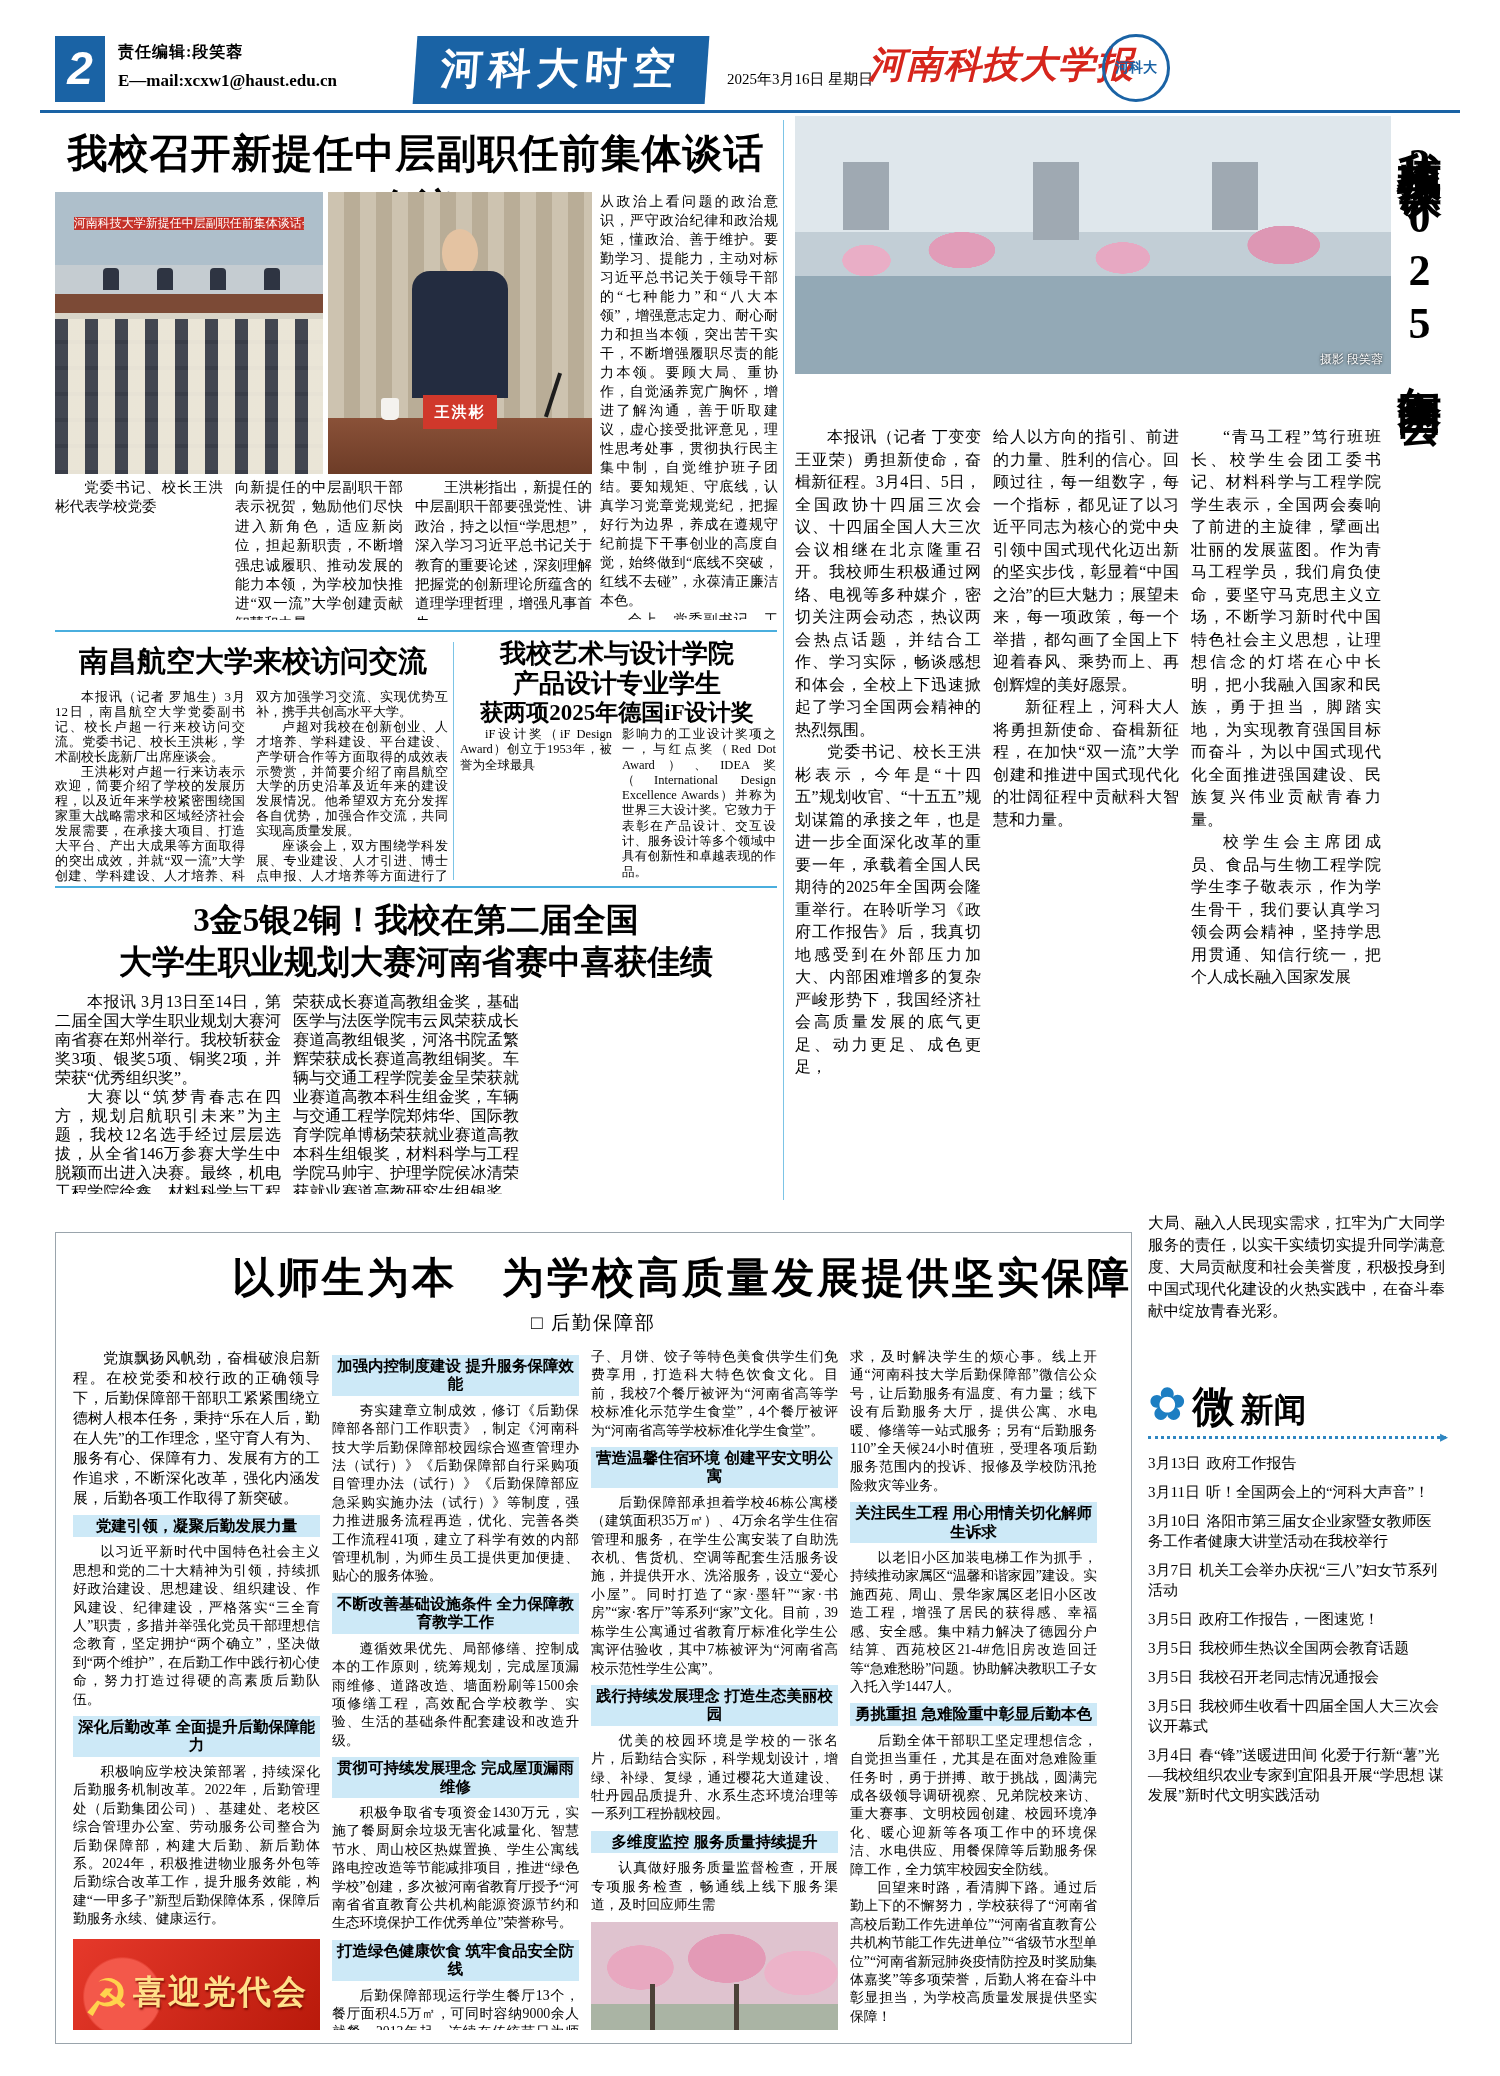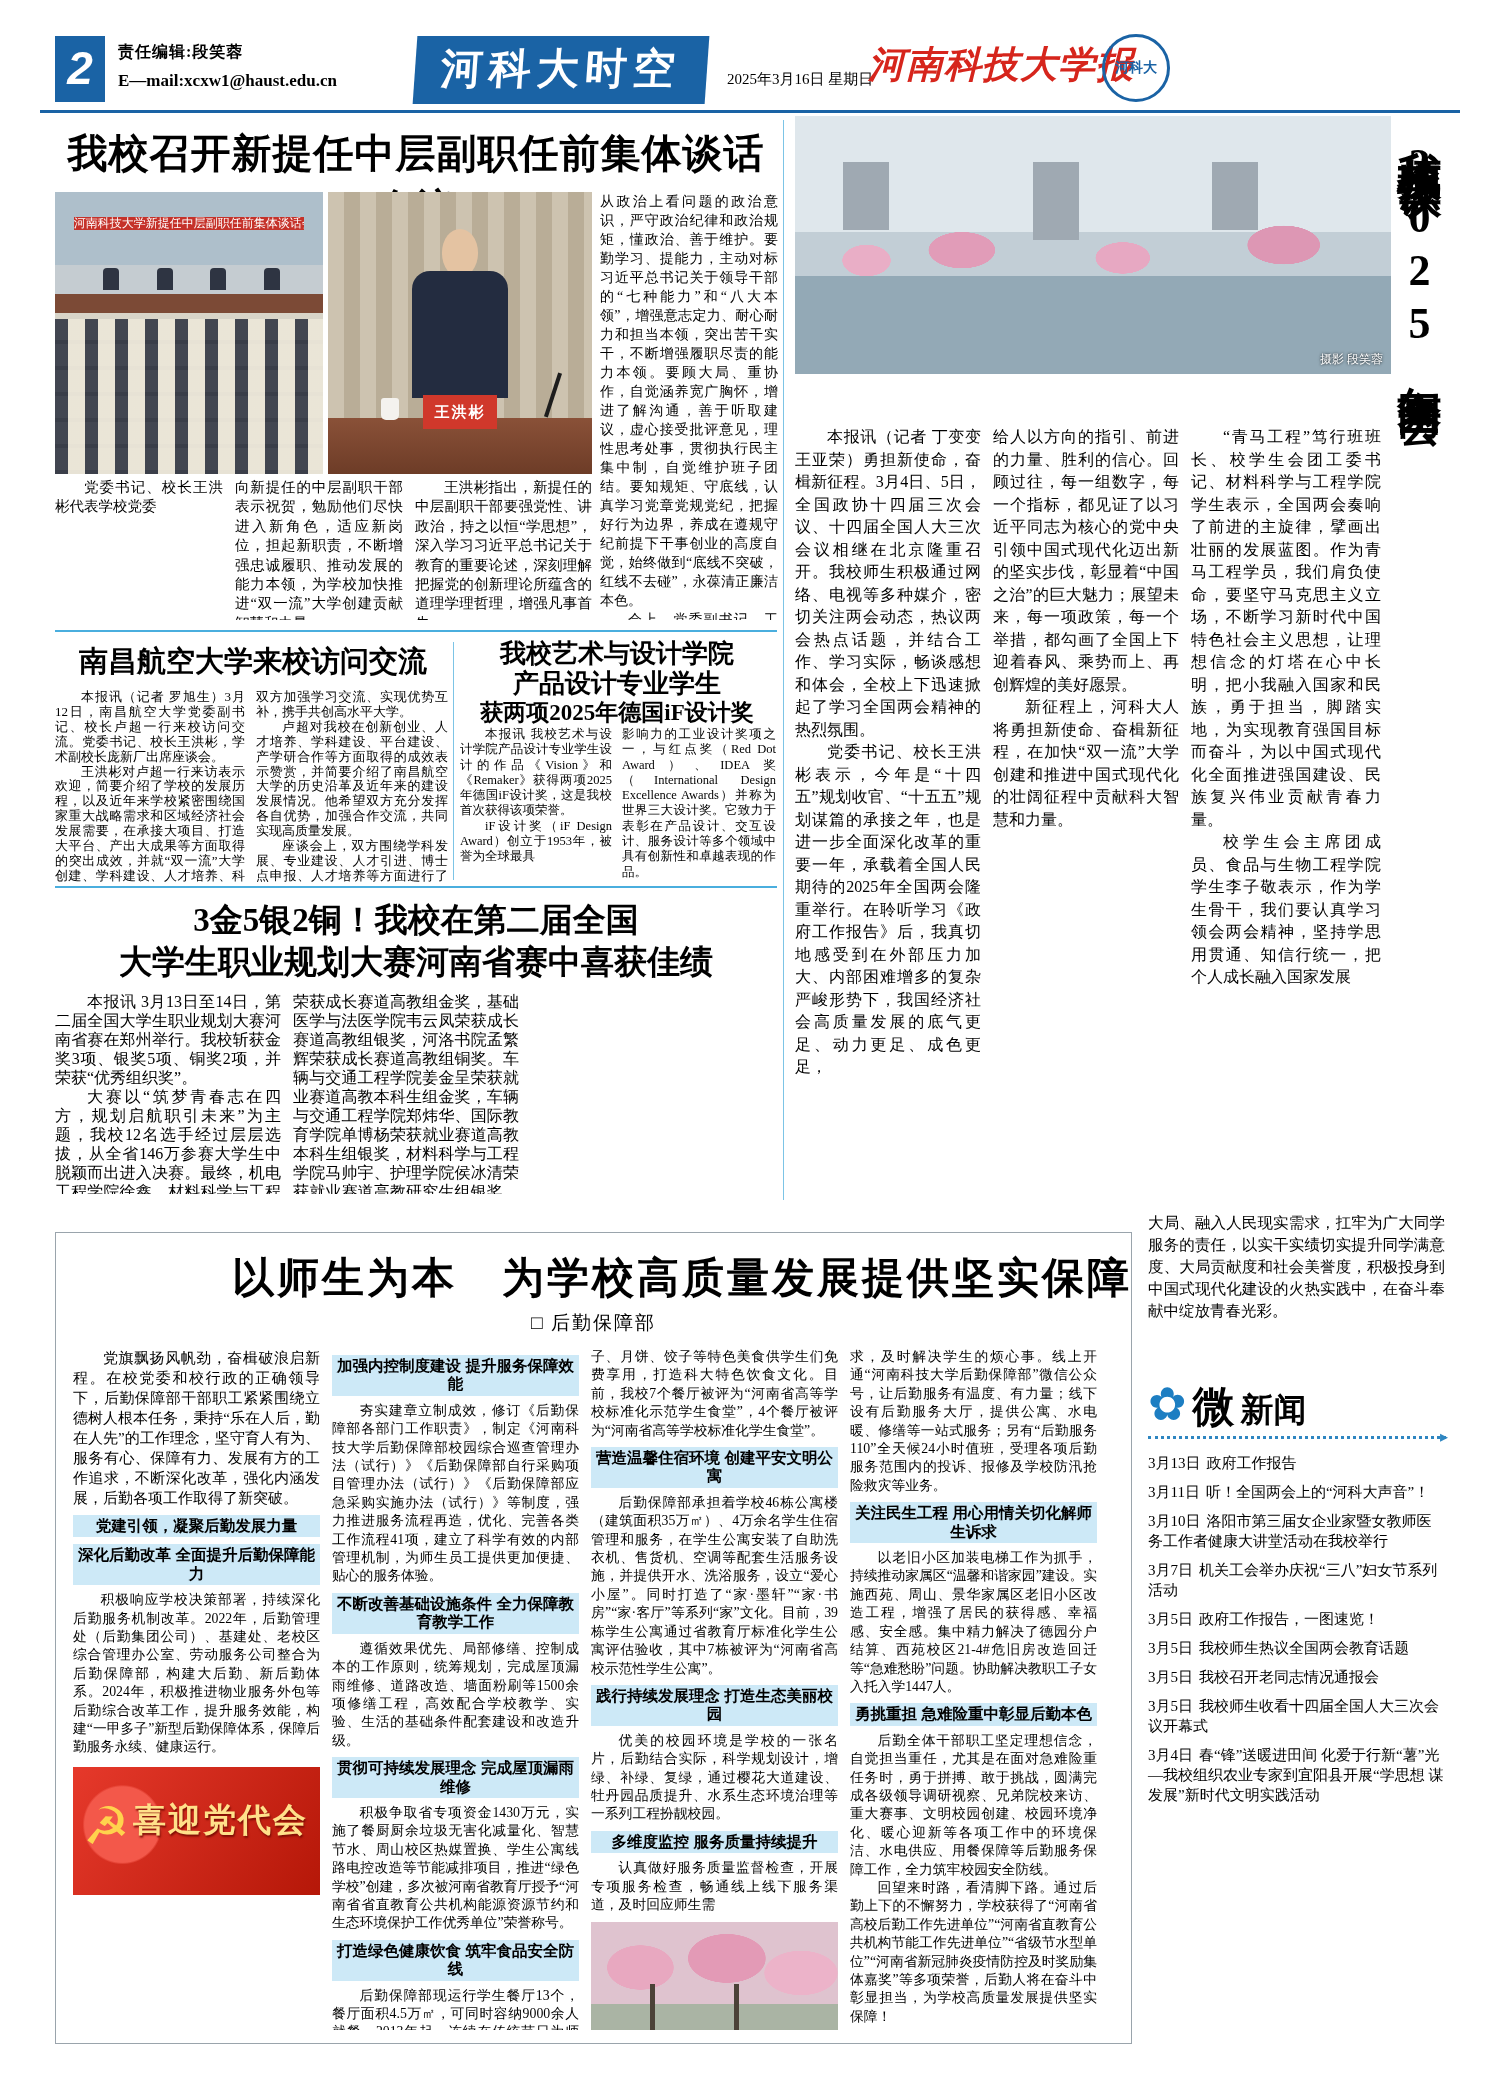--- a/index.html
+++ b/index.html
@@ -189,21 +189,20 @@
     <p class="np ind">座谈会上，双方围绕学科发展、专业建设、人才引进、博士点申报、人才培养等方面进行了深入探讨与交流。</p>
 
   </div>
 
   <div class="abs v-rule" style="left:453px;top:642px;height:238px"></div>
 
   <div class="abs if-head" style="top:636px;font-size:26px">我校艺术与设计学院</div>
   <div class="abs if-head" style="top:666px;font-size:26px">产品设计专业学生</div>
   <div class="abs if-head" style="top:697px;font-size:23px">获两项2025年德国iF设计奖</div>
   <div class="abs if-col jp" style="left:460px;width:152px">
-    <p class="np ind">本报讯 我校艺术与设计学院产品设计专业学生设计的作品《Vision》和《Remaker》获得两项2025年德国iF设计奖，这是我校首次获得该项荣誉。</p>
     <p class="np ind">iF设计奖（iF Design Award）创立于1953年，被誉为全球最具</p>
   </div>
   <div class="abs if-col jp" style="left:622px;width:154px">
     <p class="np">影响力的工业设计奖项之一，与红点奖（Red Dot Award）、IDEA奖（International Design Excellence Awards）并称为世界三大设计奖。它致力于表彰在产品设计、交互设计、服务设计等多个领域中具有创新性和卓越表现的作品。</p>
 
   </div>
 
   <div class="abs h-rule" style="left:55px;top:886px;width:722px"></div>
 
   <div class="abs career-h" style="top:898px">3金5银2铜！我校在第二届全国</div>
@@ -243,20 +242,21 @@
     <p class="np">大局、融入人民现实需求，扛牢为广大同学服务的责任，以实干实绩切实提升同学满意度、大局贡献度和社会美誉度，积极投身到中国式现代化建设的火热实践中，在奋斗奉献中绽放青春光彩。</p>
   </div>
 
   <div class="abs log-box"></div>
   <div class="abs log-headline">以师生为本　为学校高质量发展提供坚实保障</div>
   <div class="abs log-byline">□ 后勤保障部</div>
 
   <div class="abs log-col jp" style="left:73px">
     <p class="np ind log-intro">党旗飘扬风帆劲，奋楫破浪启新程。在校党委和校行政的正确领导下，后勤保障部干部职工紧紧围绕立德树人根本任务，秉持“乐在人后，勤在人先”的工作理念，坚守育人有为、服务有心、保障有力、发展有方的工作追求，不断深化改革，强化内涵发展，后勤各项工作取得了新突破。</p>
     <div class="log-h">党建引领，凝聚后勤发展力量</div>
+    <p class="np ind">以习近平新时代中国特色社会主义思想和党的二十大精神为引领，持续抓好政治建设、思想建设、组织建设、作风建设、纪律建设，严格落实“三全育人”职责，多措并举强化党员干部理想信念教育，坚定拥护“两个确立”，坚决做到“两个维护”，在后勤工作中践行初心使命，努力打造过得硬的高素质后勤队伍。</p>
     <div class="log-h">深化后勤改革 全面提升后勤保障能力</div>
     <p class="np ind">积极响应学校决策部署，持续深化后勤服务机制改革。2022年，后勤管理处（后勤集团公司）、基建处、老校区综合管理办公室、劳动服务公司整合为后勤保障部，构建大后勤、新后勤体系。2024年，积极推进物业服务外包等后勤综合改革工作，提升服务效能，构建“一甲多子”新型后勤保障体系，保障后勤服务永续、健康运行。</p>
     <div class="log-banner">
       <span class="emblem">☭</span>
       <span class="slogan">喜迎党代会</span>
     </div>
   </div>
 
   <div class="abs log-col jp" style="left:332px">
     <div class="log-h">加强内控制度建设 提升服务保障效能</div>

